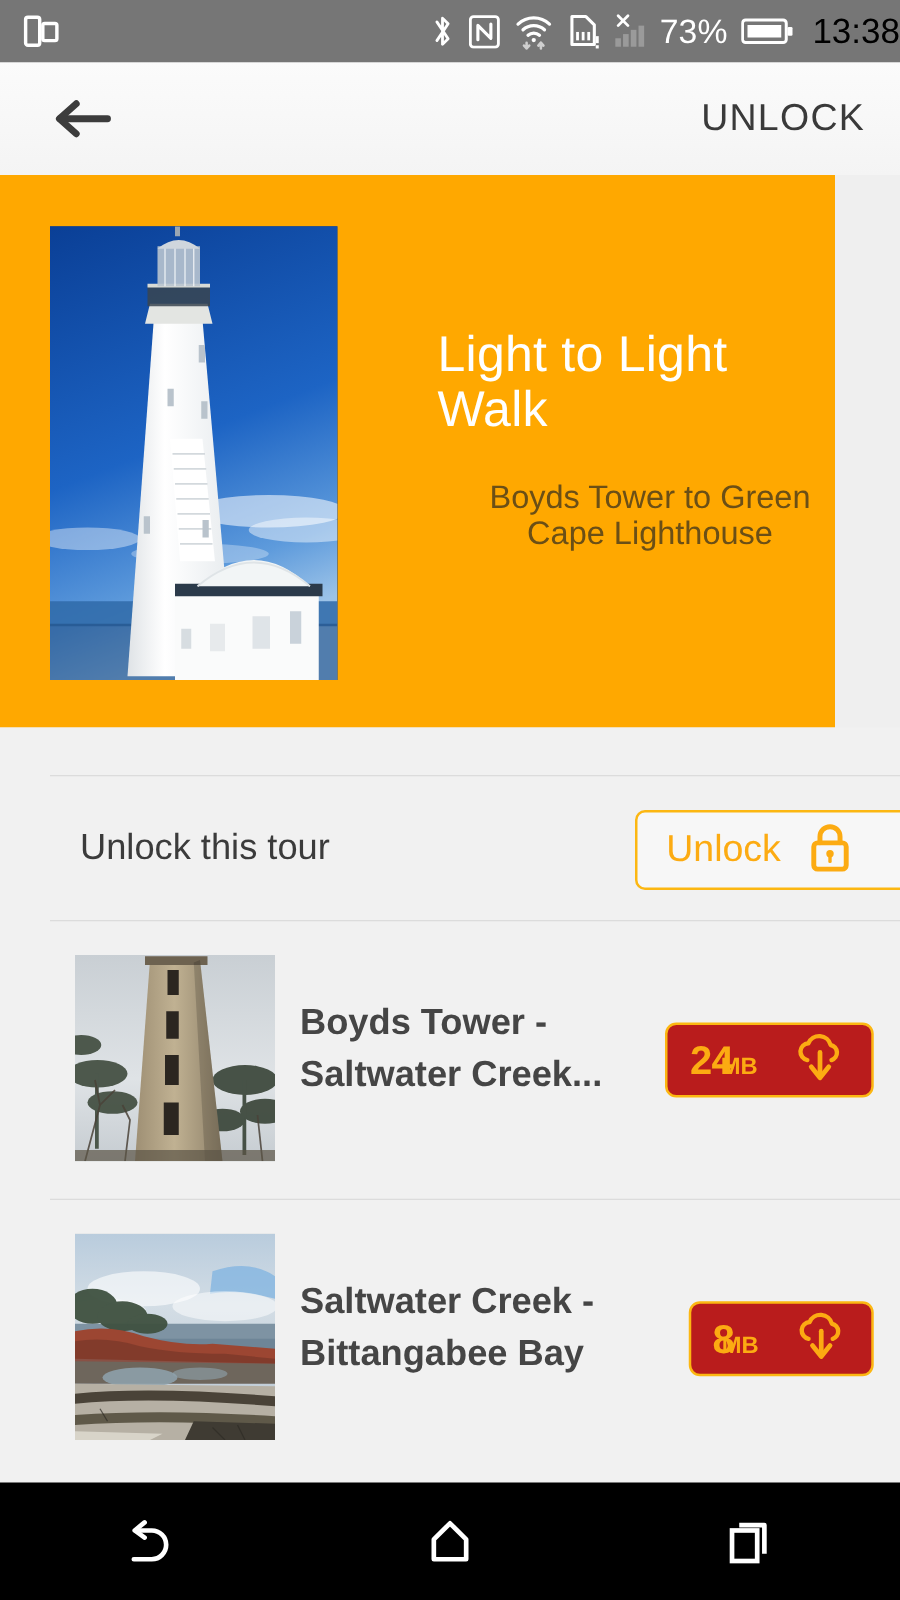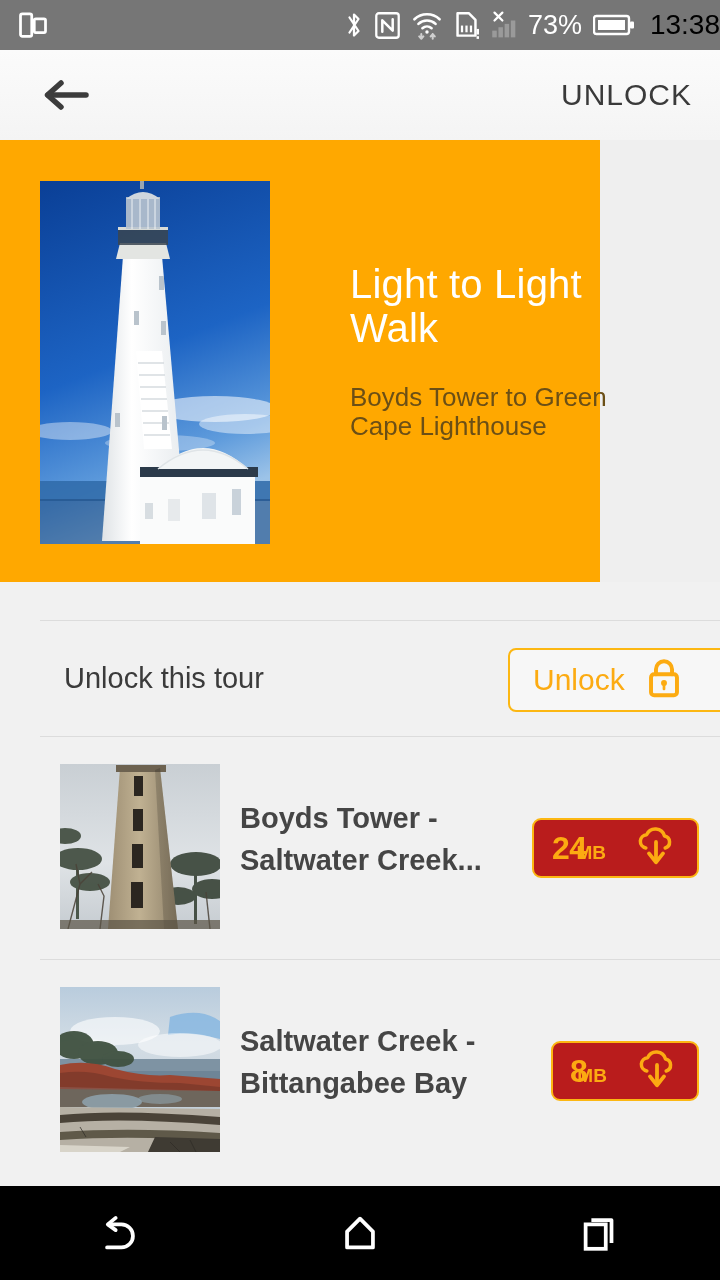--- a/index.html
+++ b/index.html
@@ -32,35 +32,36 @@
     display:flex; align-items:center;
   }
   .back-btn { margin-left:38px; width:56px; height:56px; display:flex; align-items:center; justify-content:center; }
   .app-action {
     margin-left:auto; margin-right:28px;
     color:#3a3a3a; font-size:30px; letter-spacing:1px;
   }
 
   
   .hero {
-    position:absolute; top:140px; left:0; width:600px; height:442px;
+    position:absolute; top:140px; left:0; width:668px; height:442px;
     background:#ffa800; display:flex;
   }
   .hero-photo {
     position:absolute; left:40px; top:41px; width:230px; height:363px;
     overflow:hidden; background:#0b3c8c;
   }
   .hero-text { position:absolute; left:350px; top:122px; width:340px; }
   .hero-title {
     color:#ffffff; font-size:40px; line-height:44px; font-weight:300;
     letter-spacing:0.2px; white-space:pre-line;
   }
   .hero-sub {
     margin-top:33px; color:#6b4f16; font-size:26px; line-height:29px;
     white-space:pre-line;
+    text-align:center;
   }
 
   
   .content { position:absolute; top:582px; left:0; width:720px; height:604px; background:#f1f1f1; }
   .divider { height:1px; background:#dcdcdc; margin-left:40px; }
 
   .unlock-row {
     height:115px; display:flex; align-items:center; padding-left:64px; position:relative;
   }
   .unlock-label { color:#3b3b3b; font-size:29px; }

